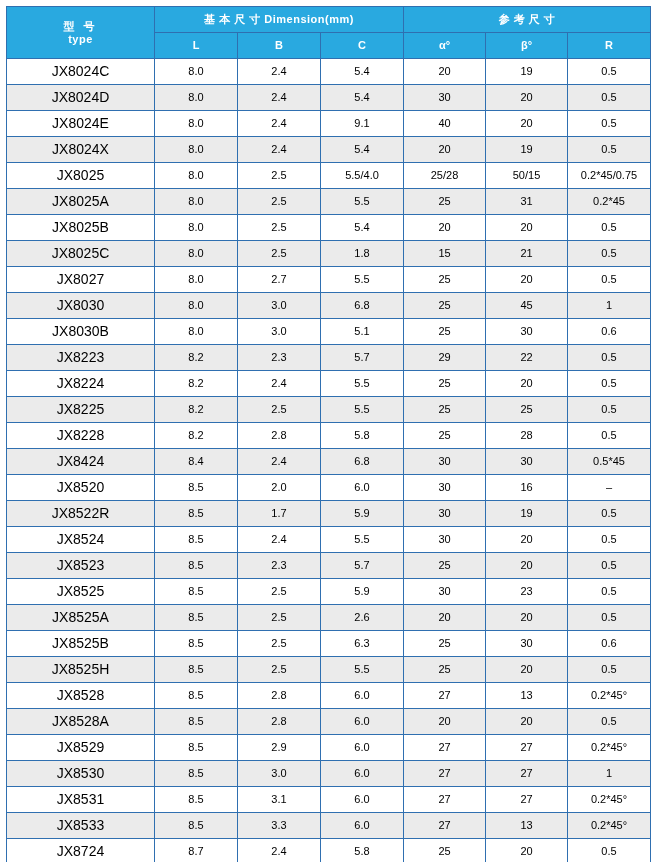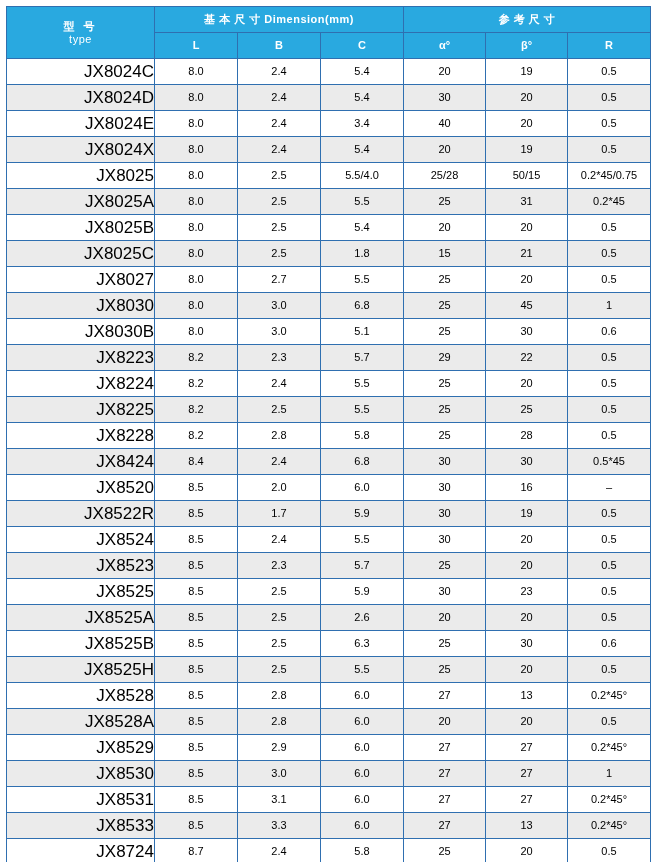--- a/index.html
+++ b/index.html
@@ -49,40 +49,39 @@
     font-weight: bold;
     font-size: 12px;
     letter-spacing: 0.5px;
   }
   .hdr-type {
     height: 50px;
     line-height: 1.5;
     font-size: 12px;
   }
   .hdr-type .cn { display: block; letter-spacing: 3px; }
-  .hdr-type .en { display: block; font-weight: normal; }
+  .hdr-type .en { display: block; font-weight: bold; }
   .hdr-group {
     height: 25px;
   }
   .hdr-sub {
     background: #29a9e0;
     color: #ffffff;
     font-weight: bold;
     height: 25px;
     font-size: 12px;
   }
   tbody tr.even td {
     background: #ffffff;
   }
   tbody tr.odd td {
     background: #ebebeb;
   }
   tbody td.type-cell {
-    font-size: 17px;
-    text-align: right;
+    font-size: 14px;
   }
 </style>
 </head>
 <body>
 
 <div class="page">
 
   <table class="spec">
     <colgroup>
       <col class="c-type">
@@ -127,21 +126,21 @@
           <td>2.4</td>
           <td>5.4</td>
           <td>30</td>
           <td>20</td>
           <td>0.5</td>
         </tr>
         <tr class="even">
           <td class="type-cell">JX8024E</td>
           <td>8.0</td>
           <td>2.4</td>
-          <td>3.4</td>
+          <td>9.1</td>
           <td>40</td>
           <td>20</td>
           <td>0.5</td>
         </tr>
         <tr class="odd">
           <td class="type-cell">JX8024X</td>
           <td>8.0</td>
           <td>2.4</td>
           <td>5.4</td>
           <td>20</td>

